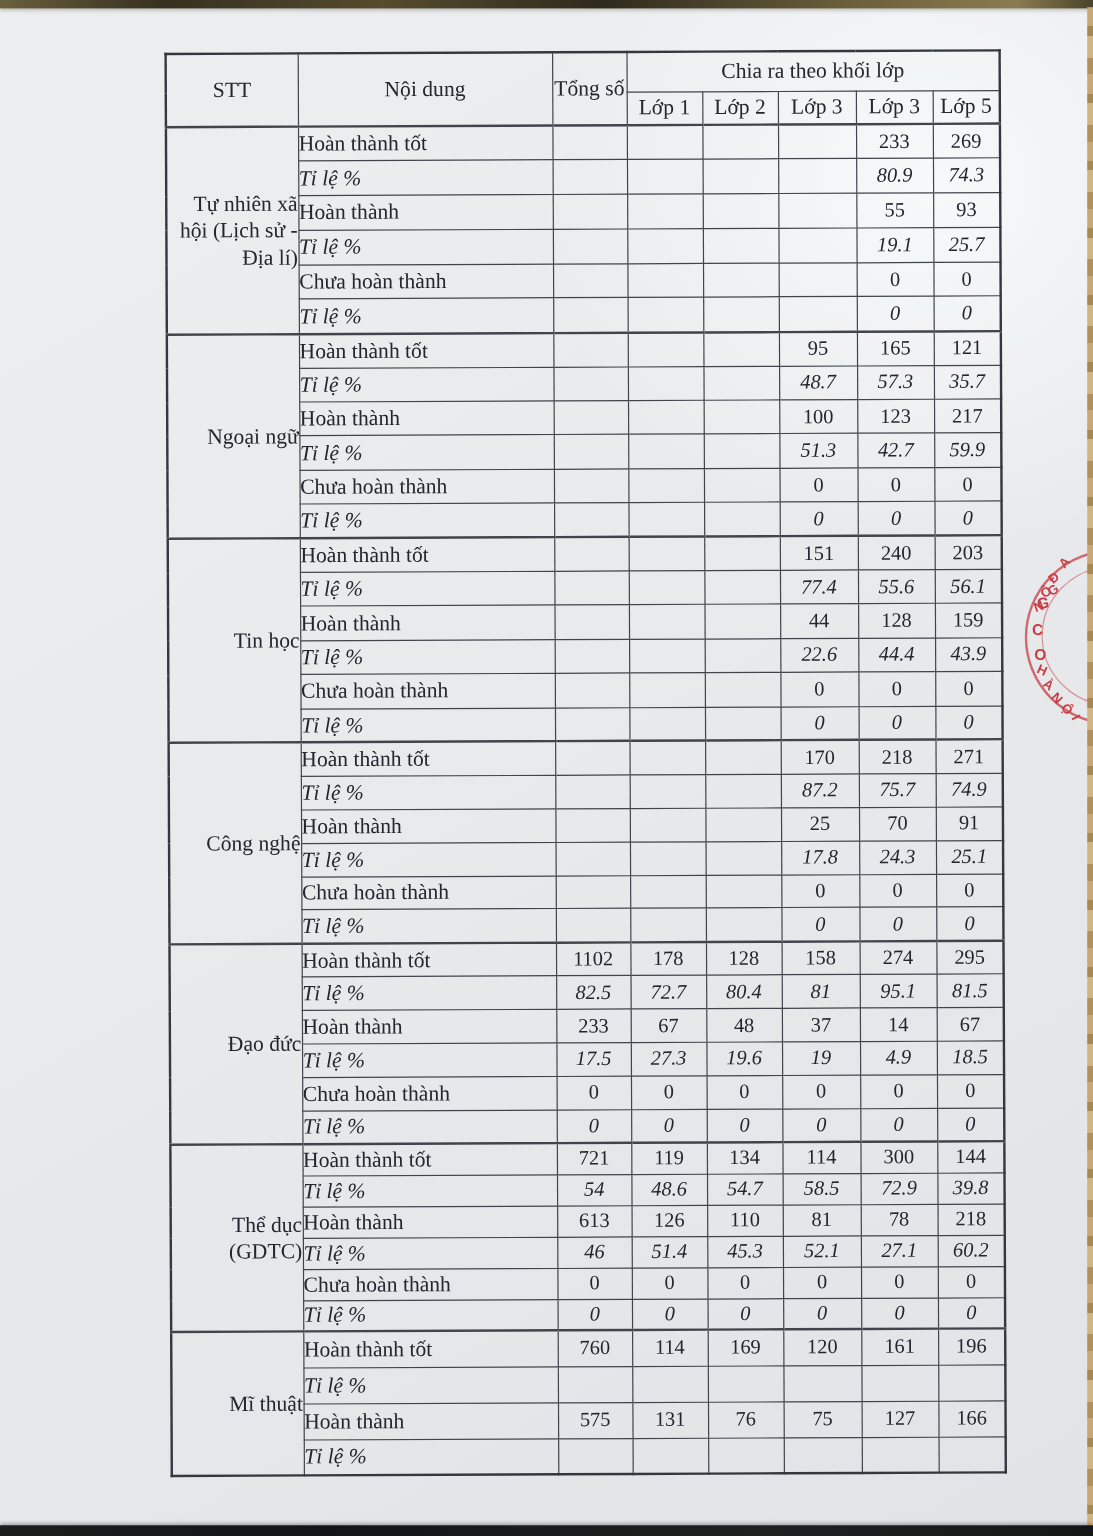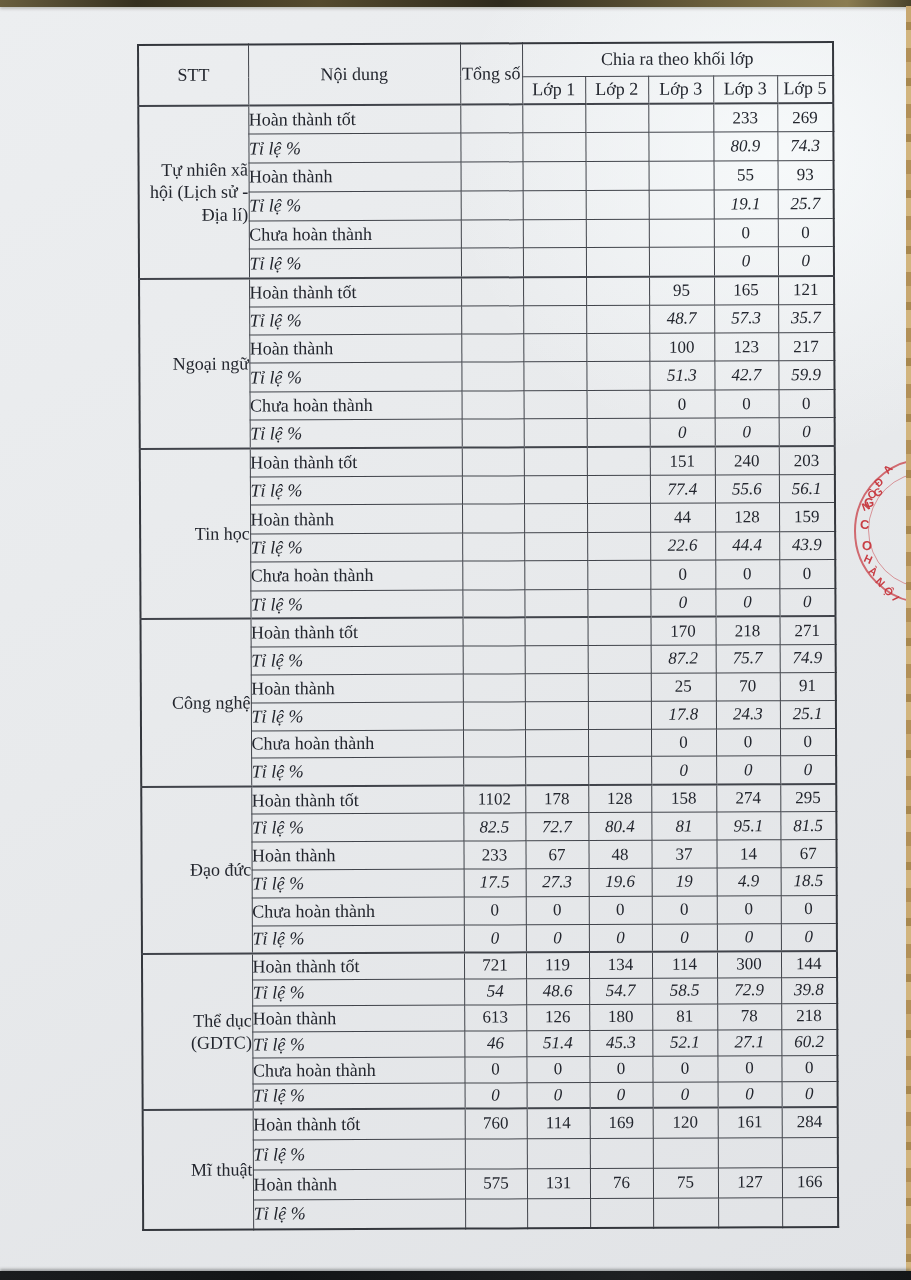--- a/index.html
+++ b/index.html
@@ -394,21 +394,21 @@
           <td class="num-cell italic">48.6</td>
           <td class="num-cell italic">54.7</td>
           <td class="num-cell italic">58.5</td>
           <td class="num-cell italic">72.9</td>
           <td class="num-cell italic">39.8</td>
         </tr>
         <tr style="height: 26px;">
           <td class="label-cell">Hoàn thành</td>
           <td class="num-cell">613</td>
           <td class="num-cell">126</td>
-          <td class="num-cell">180</td>
+          <td class="num-cell">110</td>
           <td class="num-cell">81</td>
           <td class="num-cell">78</td>
           <td class="num-cell">218</td>
         </tr>
         <tr style="height: 26px;">
           <td class="label-cell italic">Tỉ lệ %</td>
           <td class="num-cell italic">46</td>
           <td class="num-cell italic">51.4</td>
           <td class="num-cell italic">45.3</td>
           <td class="num-cell italic">52.1</td>
@@ -434,21 +434,21 @@
           <td class="num-cell italic">0</td>
         </tr>
         <tr class="group-start" style="height: 30px;">
           <td class="subject-cell" rowspan="4">Mĩ thuật</td>
           <td class="label-cell">Hoàn thành tốt</td>
           <td class="num-cell">760</td>
           <td class="num-cell">114</td>
           <td class="num-cell">169</td>
           <td class="num-cell">120</td>
           <td class="num-cell">161</td>
-          <td class="num-cell">284</td>
+          <td class="num-cell">196</td>
         </tr>
         <tr style="height: 30px;">
           <td class="label-cell italic">Tỉ lệ %</td>
           <td class="num-cell italic"></td>
           <td class="num-cell italic"></td>
           <td class="num-cell italic"></td>
           <td class="num-cell italic"></td>
           <td class="num-cell italic"></td>
           <td class="num-cell italic"></td>
         </tr>

